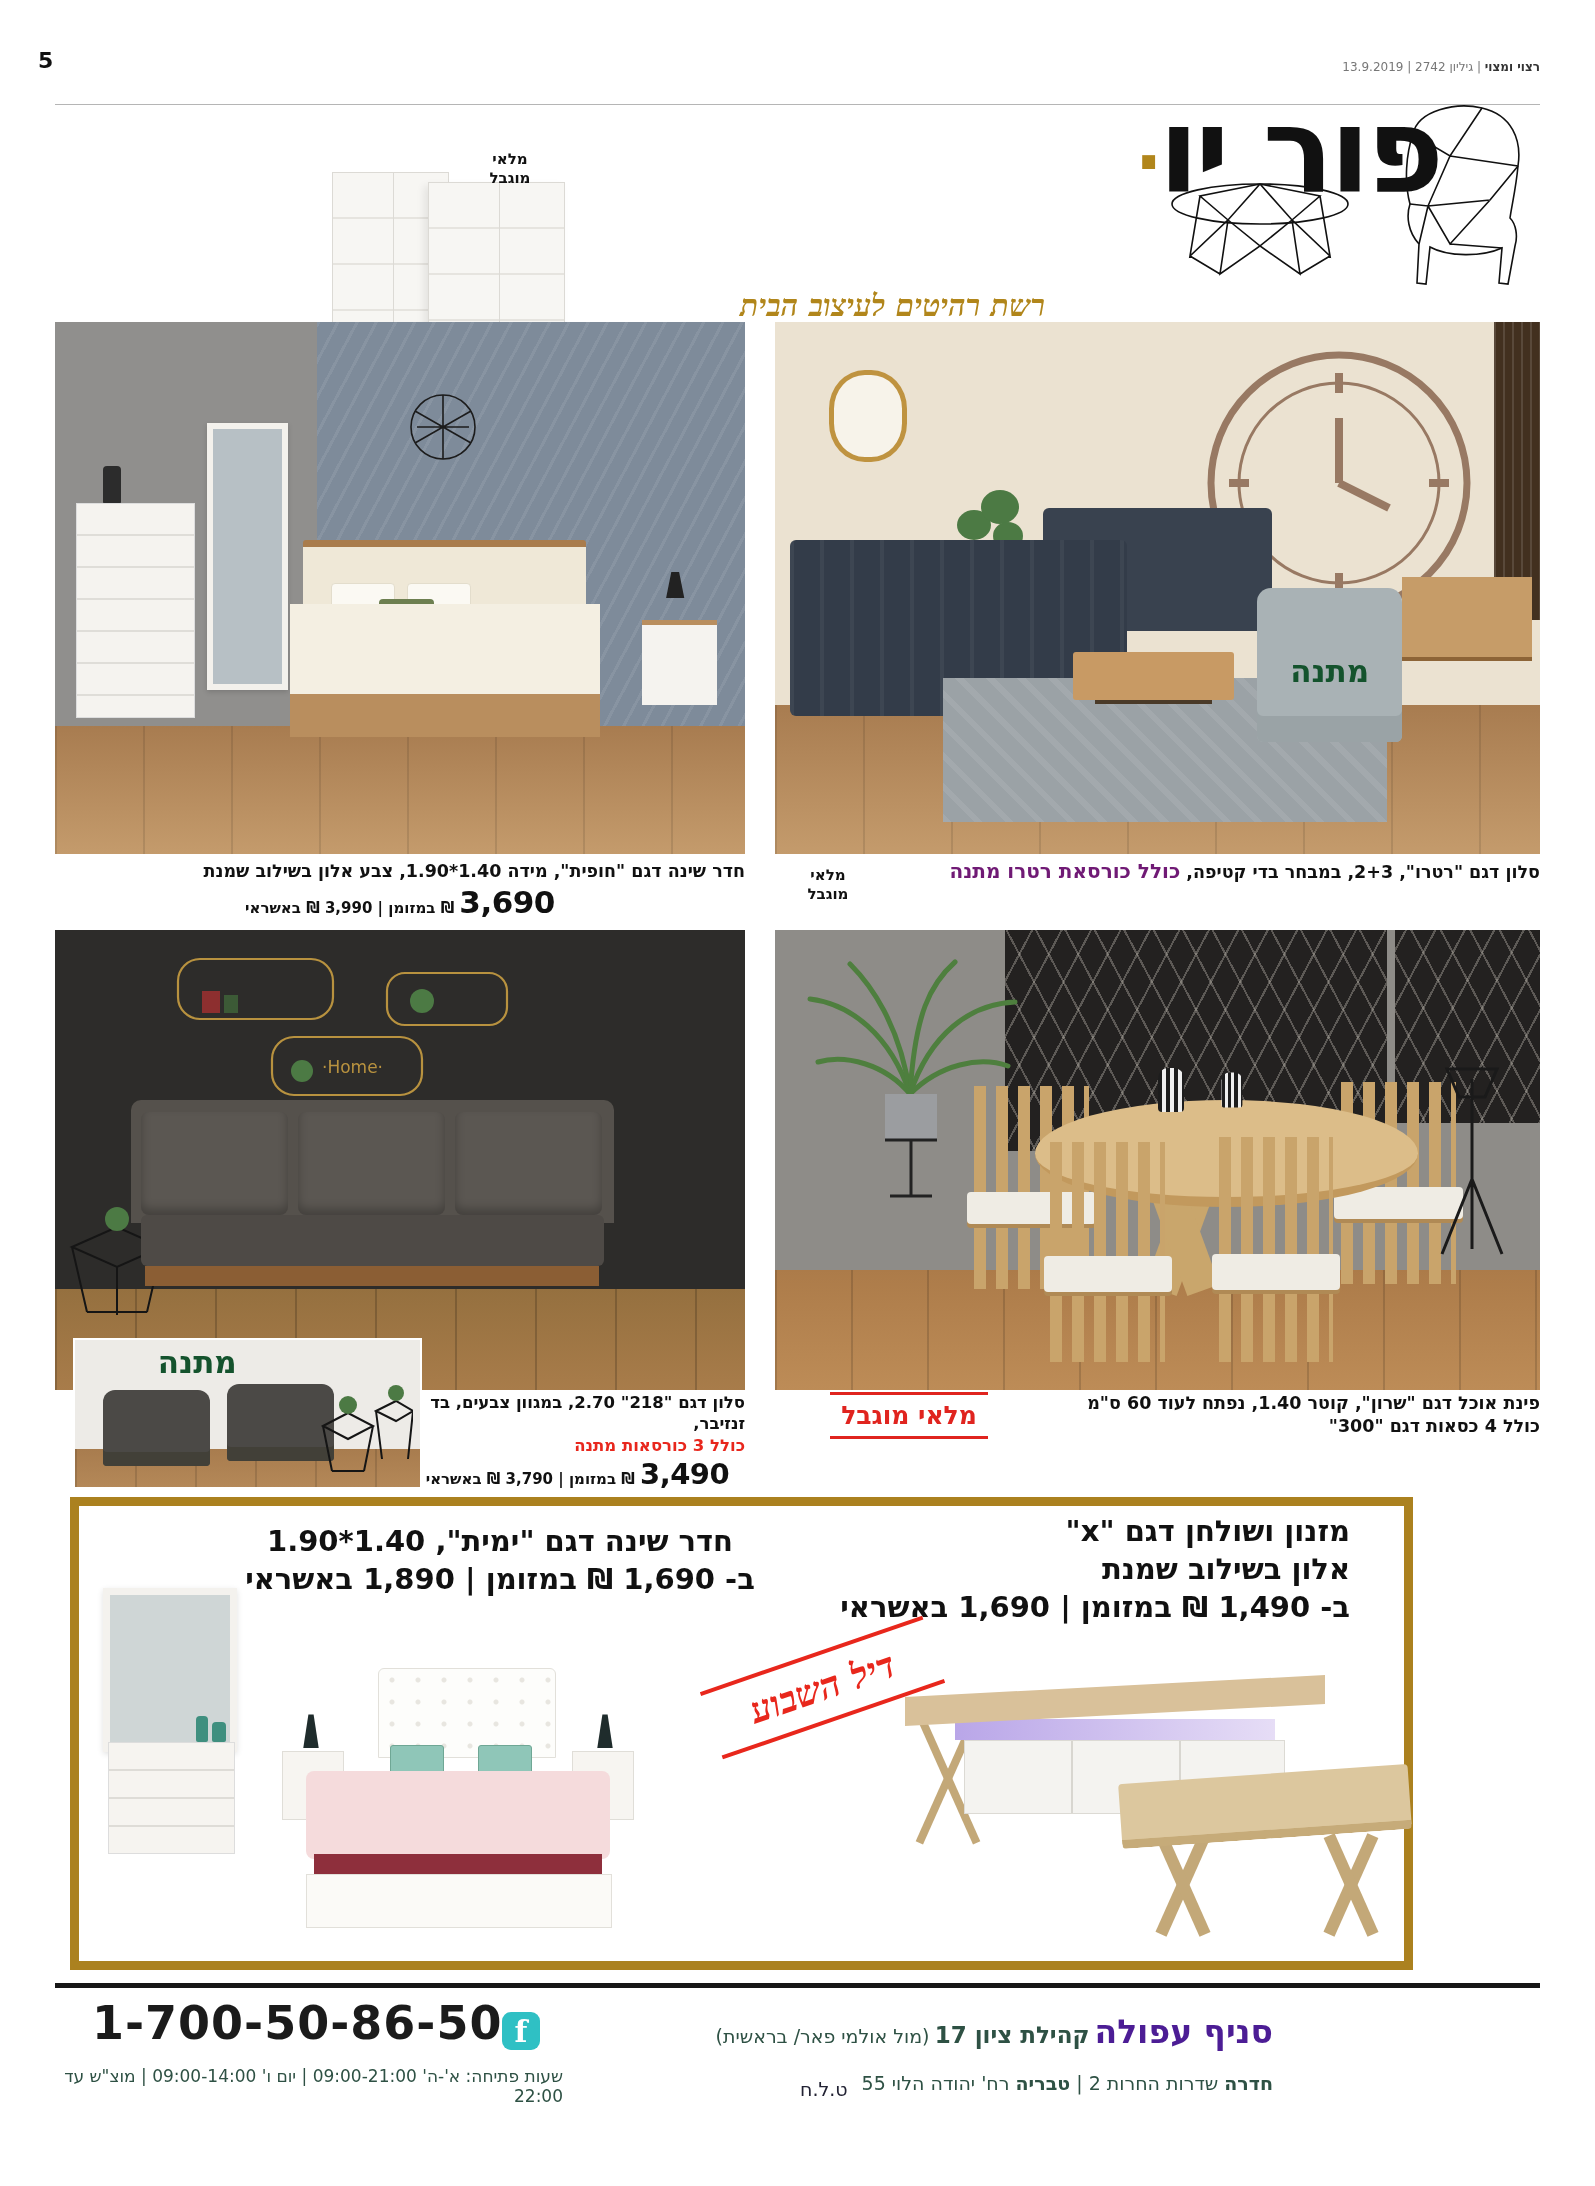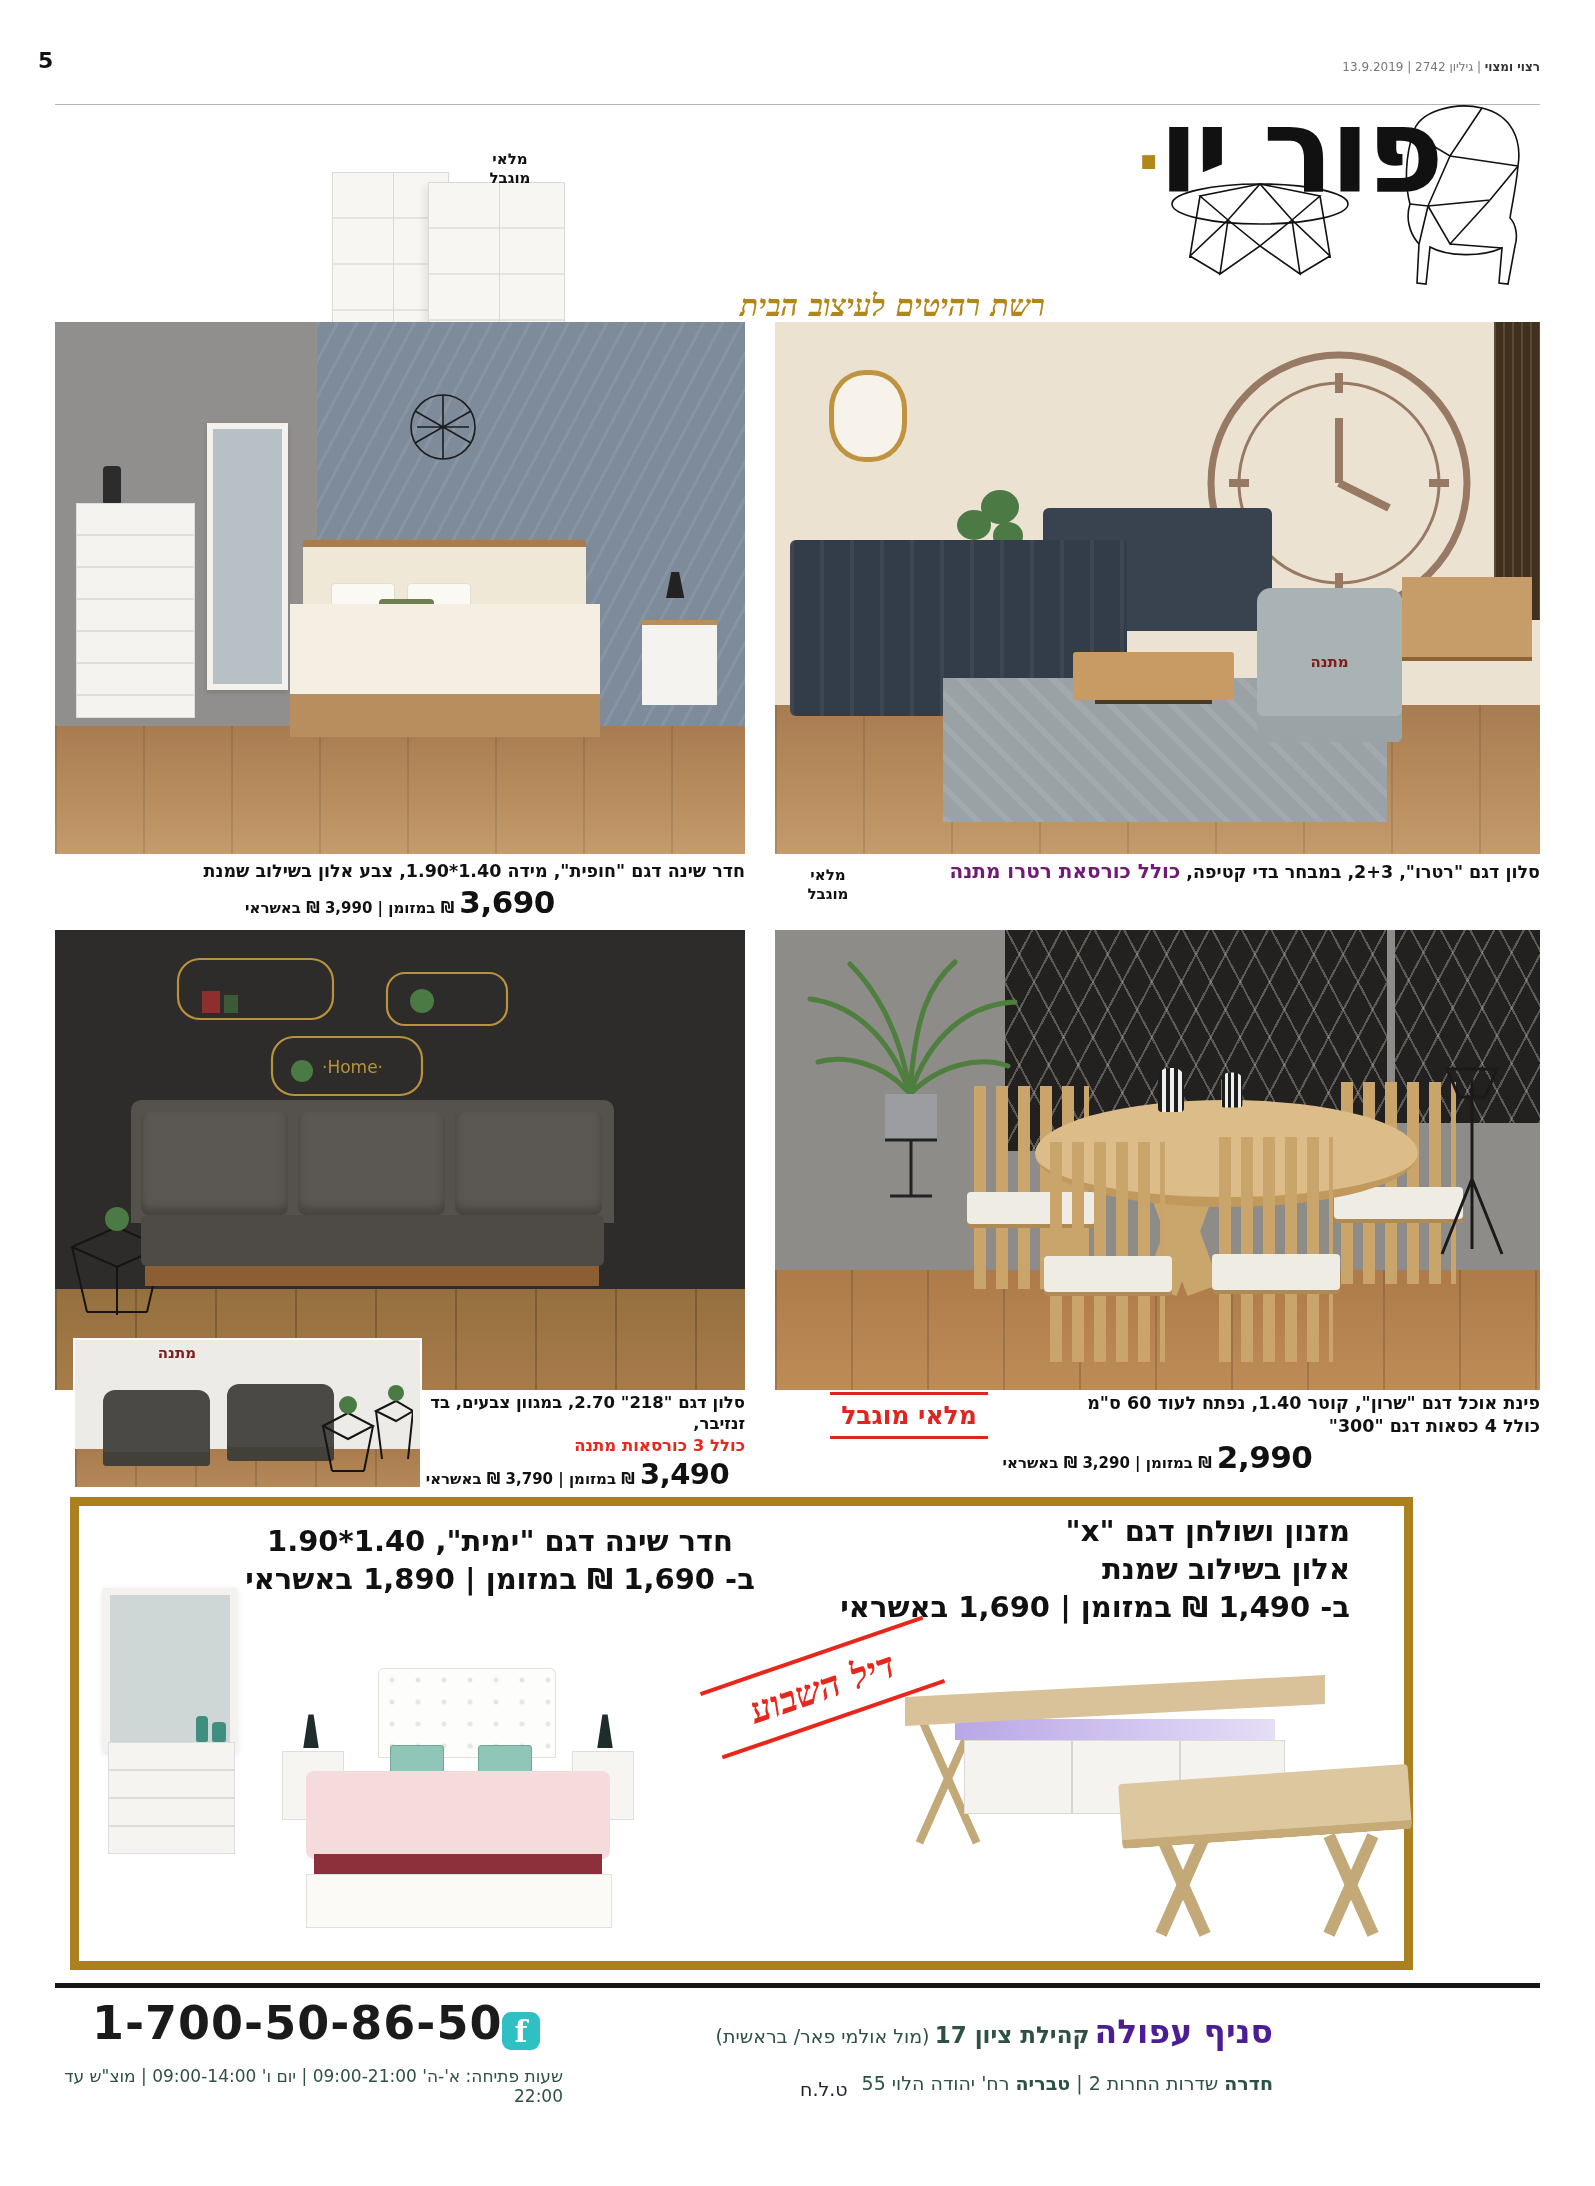--- a/index.html
+++ b/index.html
@@ -62,21 +62,21 @@
   .lv-mirror{left:7%;top:9%;width:68px;height:82px;border:5px solid #bf9340;border-radius:46%/42%;background:#f7f3ea}
   .lv-plant{left:23%;top:30%;width:80px;height:80px}
   .lv-plant i{position:absolute;background:#4c7a44;border-radius:50%}
   .lv-sofa1{left:2%;top:41%;width:44%;height:33%;background:#333c49;border-radius:6px;
     background-image:repeating-linear-gradient(90deg,rgba(255,255,255,.05) 0 4px,transparent 4px 30px)}
   .lv-sofa2{left:35%;top:35%;width:30%;height:23%;background:#39424f;border-radius:6px}
   .lv-rug{left:22%;top:67%;width:58%;height:27%;background:#9ba2a6;
     background-image:repeating-linear-gradient(45deg,rgba(255,255,255,.08) 0 6px,transparent 6px 22px)}
   .lv-table{left:39%;top:62%;width:21%;height:9%;background:#c89a64;border-radius:3px;box-shadow:0 26px 0 -22px #4a3a28}
   .lv-chair{left:63%;top:50%;width:19%;height:29%;background:#a9b2b5;border-radius:14px 14px 6px 6px;box-shadow:inset 0 -26px 0 #9aa3a6}
-  .gift{color:#7f1d1d;font-weight:bold;font-size:15px;text-align:center}
+  .gift{color:#14532d;font-weight:bold;font-size:31px;text-align:center}
   .lv-chair .gift{position:absolute;left:0;right:0;top:42%}
   .lv-console{right:1%;top:48%;width:17%;height:15%;background:#c69c68;border-bottom:4px solid #8d6437}
   .lv-clock{right:6%;top:3%;width:310px;height:310px}
   #photo-sofa{left:55px;top:930px;width:690px;height:460px;background:#2d2c2a}
   .sf-floor{height:22%;background-image:repeating-linear-gradient(90deg,rgba(0,0,0,.18) 0 2px,transparent 2px 80px),linear-gradient(180deg,#95703f,#a87c4a)}
   .sf-shelves{left:17%;top:5%;width:350px;height:160px}
   .sf-sofa{left:11%;top:37%;width:70%;height:43%}
   .sf-back{position:absolute;left:0;top:0;width:100%;height:62%;background:#55514c;border-radius:10px 10px 0 0}
   .sf-cush{position:absolute;top:6%;height:52%;width:30.5%;background:#5b5752;border-radius:8px;box-shadow:inset 0 -6px 10px rgba(0,0,0,.25)}
   .sf-seat{position:absolute;left:2%;top:58%;width:96%;height:26%;background:#4e4a46;border-radius:6px}
@@ -359,24 +359,20 @@
     <div class="cap-line cap-red" dir="rtl">כולל 3 כורסאות מתנה</div>
     <div class="price" dir="rtl">
       <span class="big" style="font-size:29px">3,490</span>
       <span class="rest">₪ במזומן | 3,790 ₪ באשראי</span>
     </div>
   </div>
 
   <div class="caption" id="cap-dining" style="left:775px;top:1392px;width:765px">
     <div class="cap-line" dir="rtl">פינת אוכל דגם "שרון", קוטר 1.40, נפתח לעוד 60 ס"מ</div>
     <div class="cap-line" dir="rtl">כולל 4 כסאות דגם "300"</div>
-    <div class="price" dir="rtl">
-      <span class="big">2,990</span>
-      <span class="rest">₪ במזומן | 3,290 ₪ באשראי</span>
-    </div>
   </div>
   <div class="abs limited-box">מלאי מוגבל</div>
 
   <div class="abs deal-box"></div>
   <div class="abs deal-left-text">
     <div>חדר שינה דגם "ימית", 1.40*1.90</div>
     <div>ב- 1,690 ₪ במזומן | 1,890 באשראי</div>
   </div>
   <div class="abs deal-right-text">
     <div>מזנון ושולחן דגם "x"</div>

